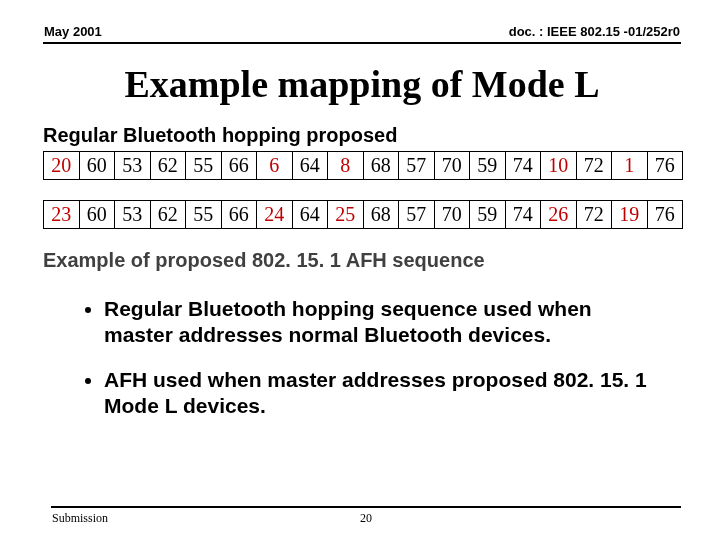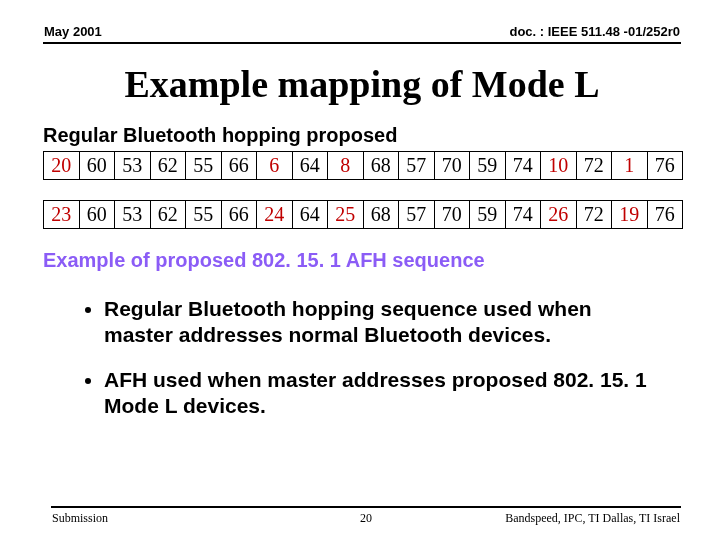--- a/index.html
+++ b/index.html
@@ -44,21 +44,21 @@
     text-align: center;
     font-family: "Times New Roman", Times, serif;
     font-size: 20px;
     padding: 2px 0;
     font-weight: normal;
   }
   .red { color: #c00000; }
   .caption-red {
     font-size: 20px;
     font-weight: bold;
-    color: #8b5cf6;
+    color: #404040;
     margin-top: 4px;
     margin-bottom: 24px;
   }
   .bullets {
     list-style: disc;
     padding-left: 60px;
     padding-right: 30px;
   }
   .bullets li {
     font-size: 21px;
@@ -82,21 +82,21 @@
     position: absolute;
     left: 0; right: 0;
     text-align: center;
   }
 </style>
 </head>
 <body>
 
 <div class="header-row">
   <span>May 2001</span>
-  <span>doc. : IEEE 511.48 -01/252r0</span>
+  <span>doc. : IEEE 802.15 -01/252r0</span>
 </div>
 
 <div class="title">Example mapping of Mode L</div>
 
 <div class="subhead">Regular Bluetooth hopping proposed</div>
 
 <table class="seq-table">
   <tbody>
       <tr id="seq1-row">
         <td class="red">20</td>
@@ -149,14 +149,13 @@
 <div class="caption-red">Example of proposed 802. 15. 1 AFH sequence</div>
 
 <ul class="bullets">
   <li>Regular Bluetooth hopping sequence used when master addresses normal Bluetooth devices.</li>
   <li>AFH used when master addresses proposed 802. 15. 1 Mode L devices.</li>
 </ul>
 
 <div class="footer-row">
   <span>Submission</span>
   <span class="footer-center">20</span>
-  <span>Bandspeed, IPC, TI Dallas, TI Israel</span>
 </div>
 
 </body></html>

